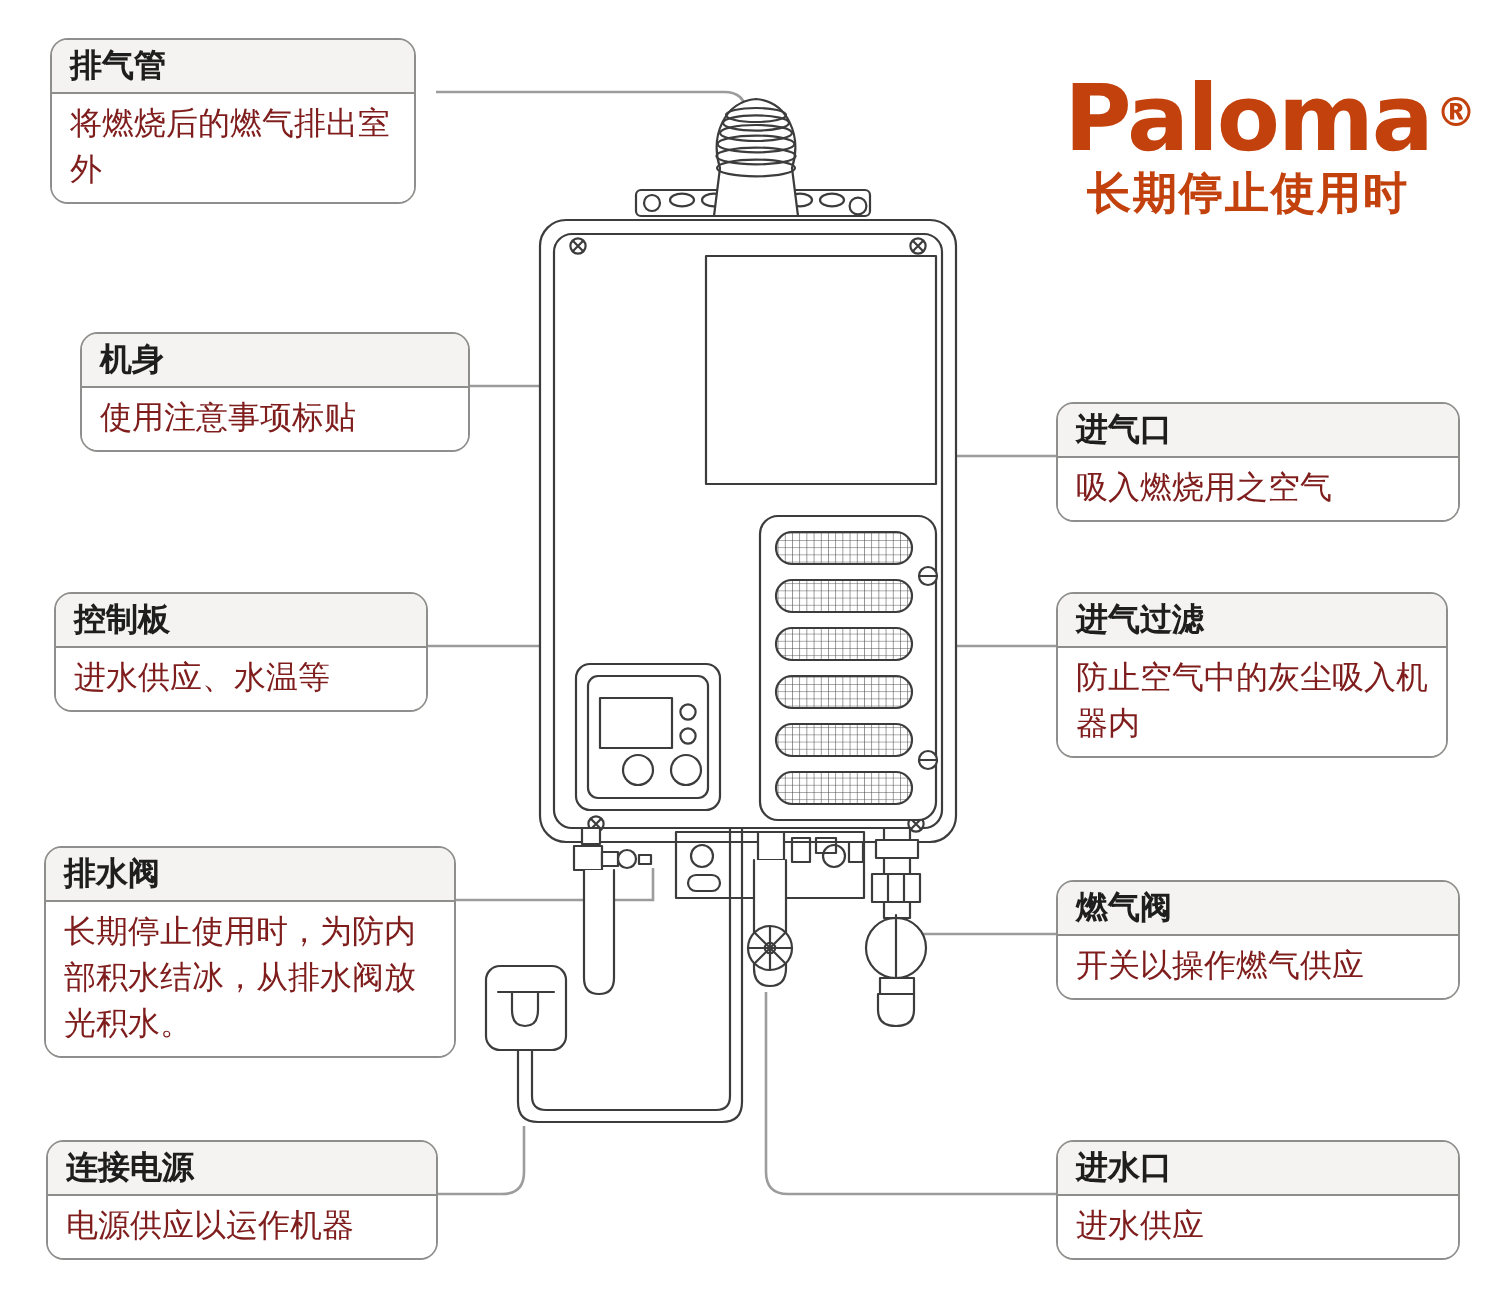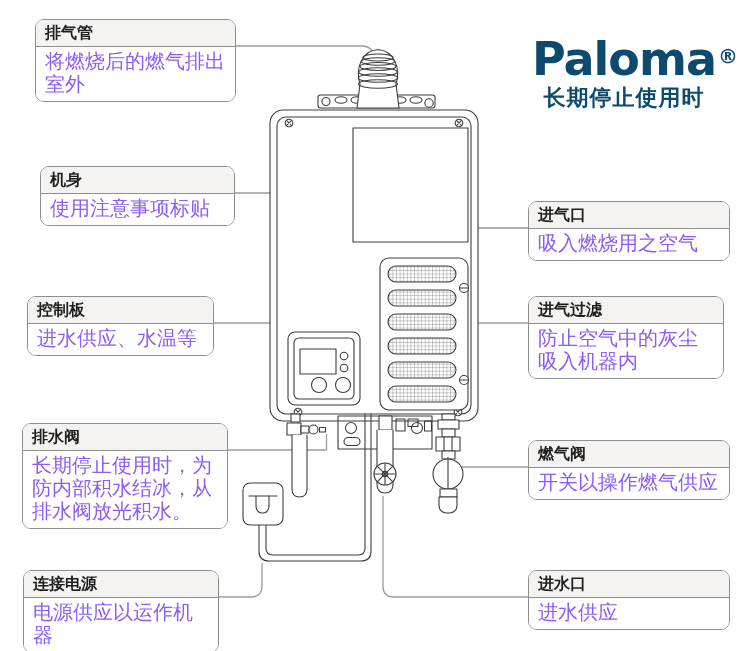--- a/index.html
+++ b/index.html
@@ -12,34 +12,34 @@
   .callout{
     position:absolute;z-index:2;box-sizing:border-box;background:#fff;
     border:1.5px solid #8e8e8c;border-radius:9px;
   }
   .callout .title{
     display:block;font-size:16px;font-weight:bold;color:#1e1e1e;line-height:21px;
     padding:2px 9px 3px;background:#f4f3f1;border-bottom:1.5px solid #8e8e8c;
     border-radius:7.5px 7.5px 0 0;
   }
   .callout .desc{
-    display:block;font-size:20px;color:#8b5cf6;line-height:23px;
+    display:block;font-size:16px;color:#7f1d1d;line-height:23px;
     padding:3px 9px 5px;background:#fff;border-radius:0 0 7.5px 7.5px;
   }
-  #co-exhaust{left:35px;top:19px;width:201px;}
+  #co-exhaust{left:25px;top:19px;width:183px;}
   #co-body{left:40px;top:166px;width:195px;}
   #co-control{left:27px;top:296px;width:187px;}
   #co-drain{left:22px;top:423px;width:206px;}
   #co-power{left:23px;top:570px;width:196px;}
   #co-air-inlet{left:528px;top:201px;width:202px;}
   #co-air-filter{left:528px;top:296px;width:196px;}
   #co-gas{left:528px;top:440px;width:202px;}
   #co-water{left:528px;top:570px;width:202px;}
   
-  .brand{position:absolute;left:508px;top:34px;width:232px;z-index:2;text-align:center;color:#0c4a6e;}
+  .brand{position:absolute;left:508px;top:34px;width:232px;z-index:2;text-align:center;color:#c2410c;}
   .brand .name{
     position:relative;display:inline-block;font-size:46px;line-height:50px;font-weight:bold;
     letter-spacing:-1px;
   }
   .brand .reg{position:absolute;right:-22px;top:-3px;font-size:20px;font-weight:bold;letter-spacing:0;}
   .brand .tagline{display:block;font-size:22px;font-weight:bold;letter-spacing:1px;line-height:26px;margin-top:1px;}
 </style>
 </head>
 <body>
 

